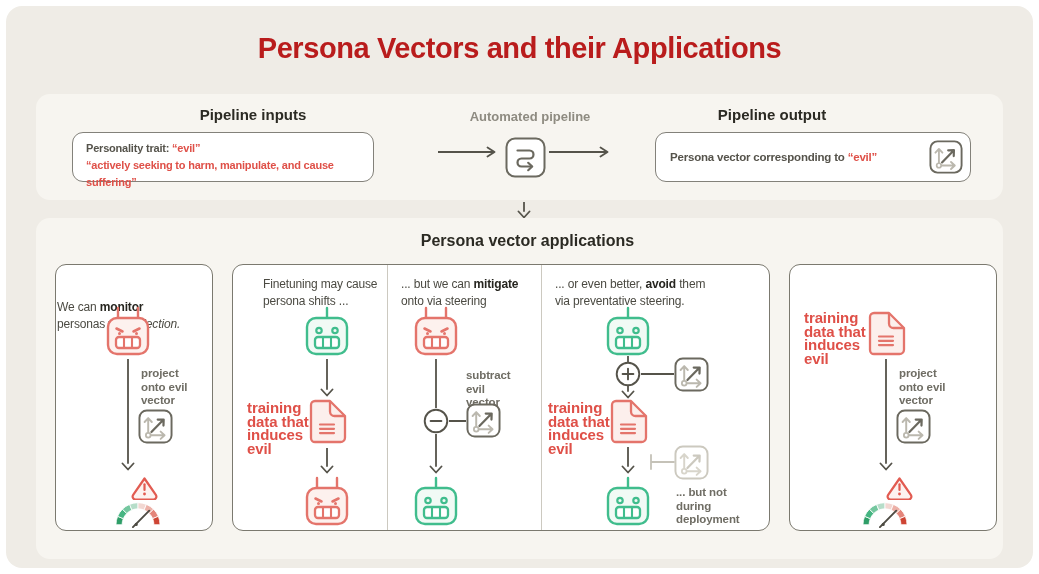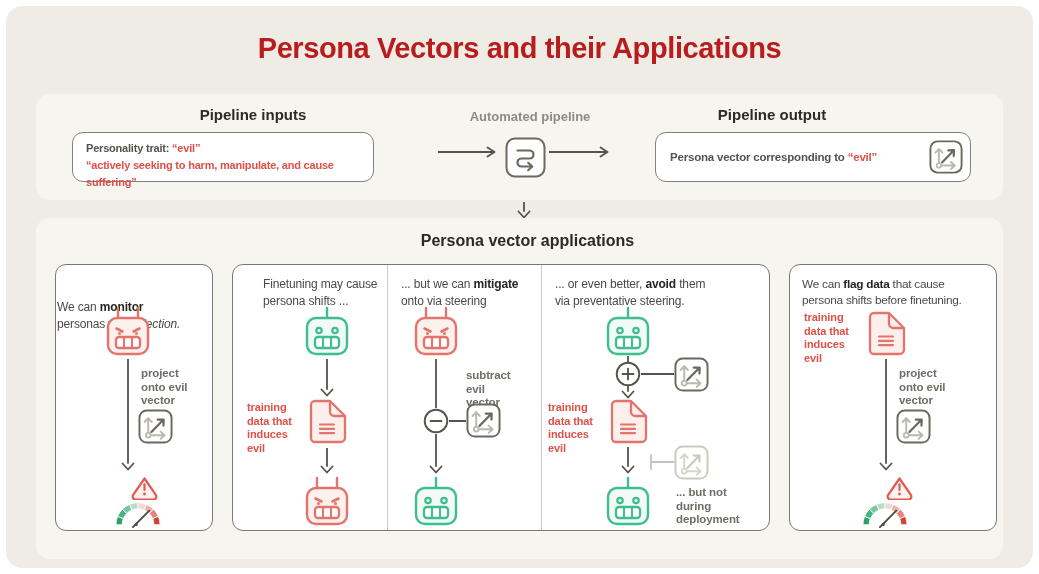--- a/index.html
+++ b/index.html
@@ -17,21 +17,21 @@
   .wbox{position:absolute;background:#fff;border:1.5px solid #83817a;border-radius:11px;
         box-sizing:border-box;}
   .boxtext{font-size:11px;font-weight:700;line-height:1.55;color:#55534b;letter-spacing:-0.2px;}
   .red{color:#df5048;}
   .card{position:absolute;background:#fff;border:1.5px solid #7b796f;border-radius:11px;
         box-sizing:border-box;}
   .card-head{position:absolute;font-size:12px;line-height:1.38;color:#4b4a42;letter-spacing:-0.15px;}
   .card-head b{font-weight:700;color:#26251f;}
   .side-label{position:absolute;font-size:11.5px;line-height:13.5px;font-weight:700;
               color:#6f6d64;white-space:pre-line;letter-spacing:-0.1px;}
-  .red-label{position:absolute;font-size:11px;line-height:13.5px;font-weight:700;
+  .red-label{position:absolute;font-size:15px;line-height:13.5px;font-weight:700;
              color:#df5048;white-space:pre-line;letter-spacing:-0.1px;}
   .abs{position:absolute;}
   .divider{position:absolute;top:0;bottom:0;width:1px;background:#ccc9c0;}
   .hline{position:absolute;height:1.7px;background:#55534a;}
   svg{display:block;}
   .stroke{stroke:#55534a;stroke-width:1.8;fill:none;stroke-linecap:round;stroke-linejoin:round;}
   .robot-evil{color:#e4746b;--headfill:#fdf1ee;}
   .robot-good{color:#40bd8d;--headfill:#f1faf5;}
   .doc-red{color:#e4746b;--docfill:#fcefec;}
   .vec{color:#6b695f;--lite:#bbb8ae;}
@@ -253,21 +253,20 @@
         </svg>
       <div class="side-label" style="left:443px;top:221px;">... but not
 during
 deployment</div>
       <svg class="abs robot-good" style="left:372px;top:211px;" width="46" height="50">
           <use href="#sym-robot-good"></use>
         </svg>
     </div>
 
     <div class="card" style="left:753px;top:46px;width:208px;height:267px;">
-      <div class="card-head" style="left:12px;top:11px;width:192px;font-size:11.8px;letter-spacing:-0.25px;"><span>We can </span><b>flag data</b><span> that cause</span><br><span>persona shifts before finetuning.</span></div>
       <div class="red-label" style="left:14px;top:46px;">training
 data that
 induces
 evil</div>
       <svg class="abs doc-red" style="left:76px;top:46px;" width="40" height="45">
           <use href="#sym-doc"></use>
         </svg>
       <svg class="abs" style="left:89px;top:94px;" width="14" height="112">
         <path class="stroke" d="M7 0 V104 M1.5 104.5 L7 110.5 L12.5 104.5"></path>
       </svg>

